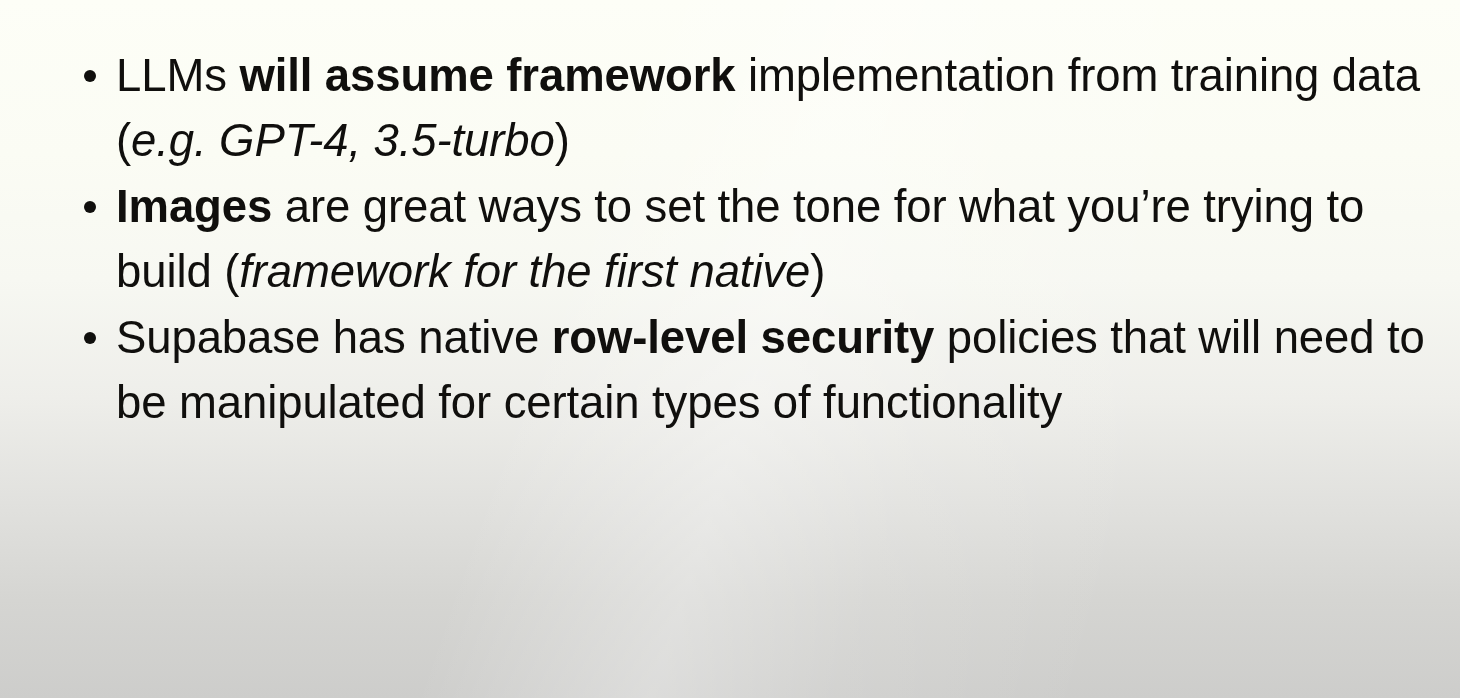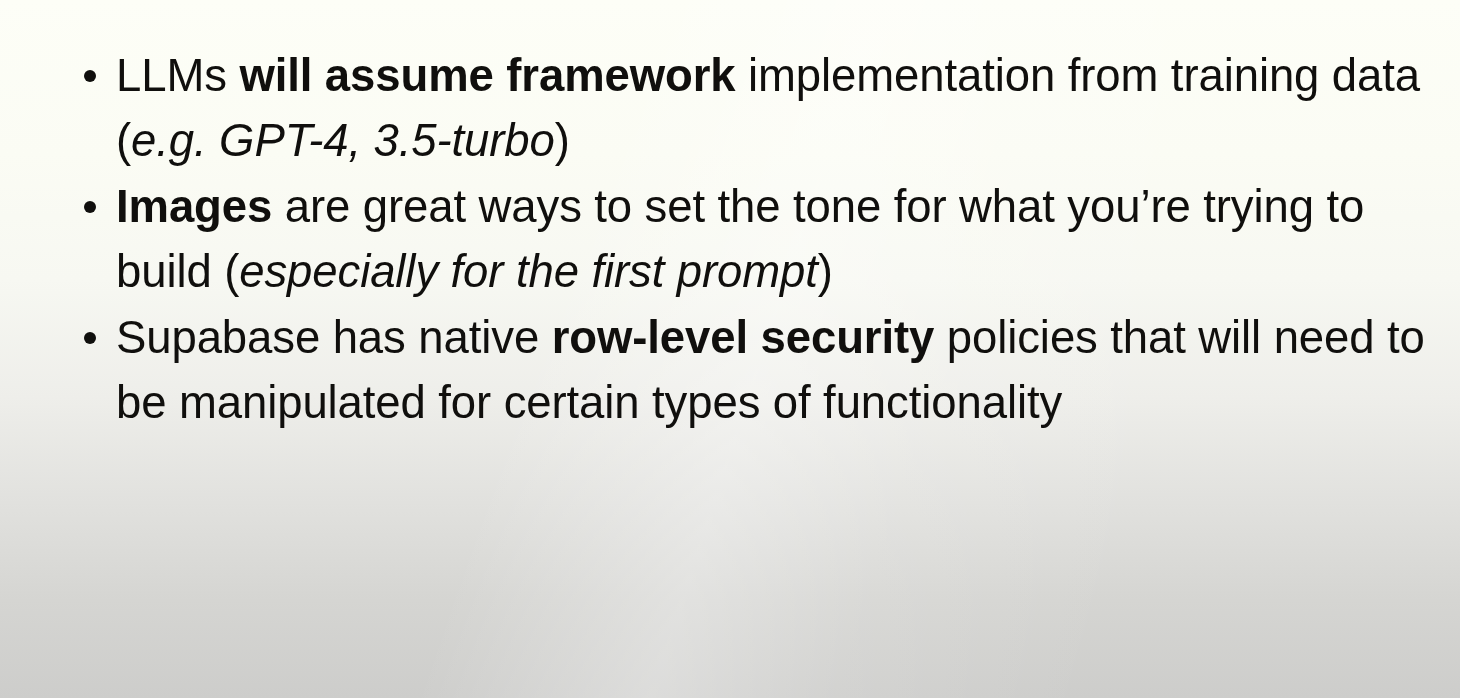--- a/index.html
+++ b/index.html
@@ -103,21 +103,21 @@
 
   <ul id="bullet-list">
 
     <li class="bullet-item">
       <span class="bullet-marker" aria-label="•"></span>
       <span class="bullet-text"><span>LLMs </span><b>will assume framework</b><span> implementation from training data (</span><i>e.g. GPT-4, 3.5-turbo</i><span>)</span></span>
     </li>
 
     <li class="bullet-item">
       <span class="bullet-marker" aria-label="•"></span>
-      <span class="bullet-text"><b>Images</b><span> are great ways to set the tone for what you’re trying to build (</span><i>especially for the </i><span class="bi">first</span><i> prompt</i><span>)</span></span>
+      <span class="bullet-text"><b>Images</b><span> are great ways to set the tone for what you’re trying to build (</span><i>framework for the </i><span class="bi">first</span><i> native</i><span>)</span></span>
     </li>
 
 
     <li class="bullet-item">
       <span class="bullet-marker" aria-label="•"></span>
       <span class="bullet-text"><span>Supabase has native </span><b>row-level security</b><span> policies that will need to be manipulated for certain types of functionality</span></span>
     </li>
 
 
   </ul>

